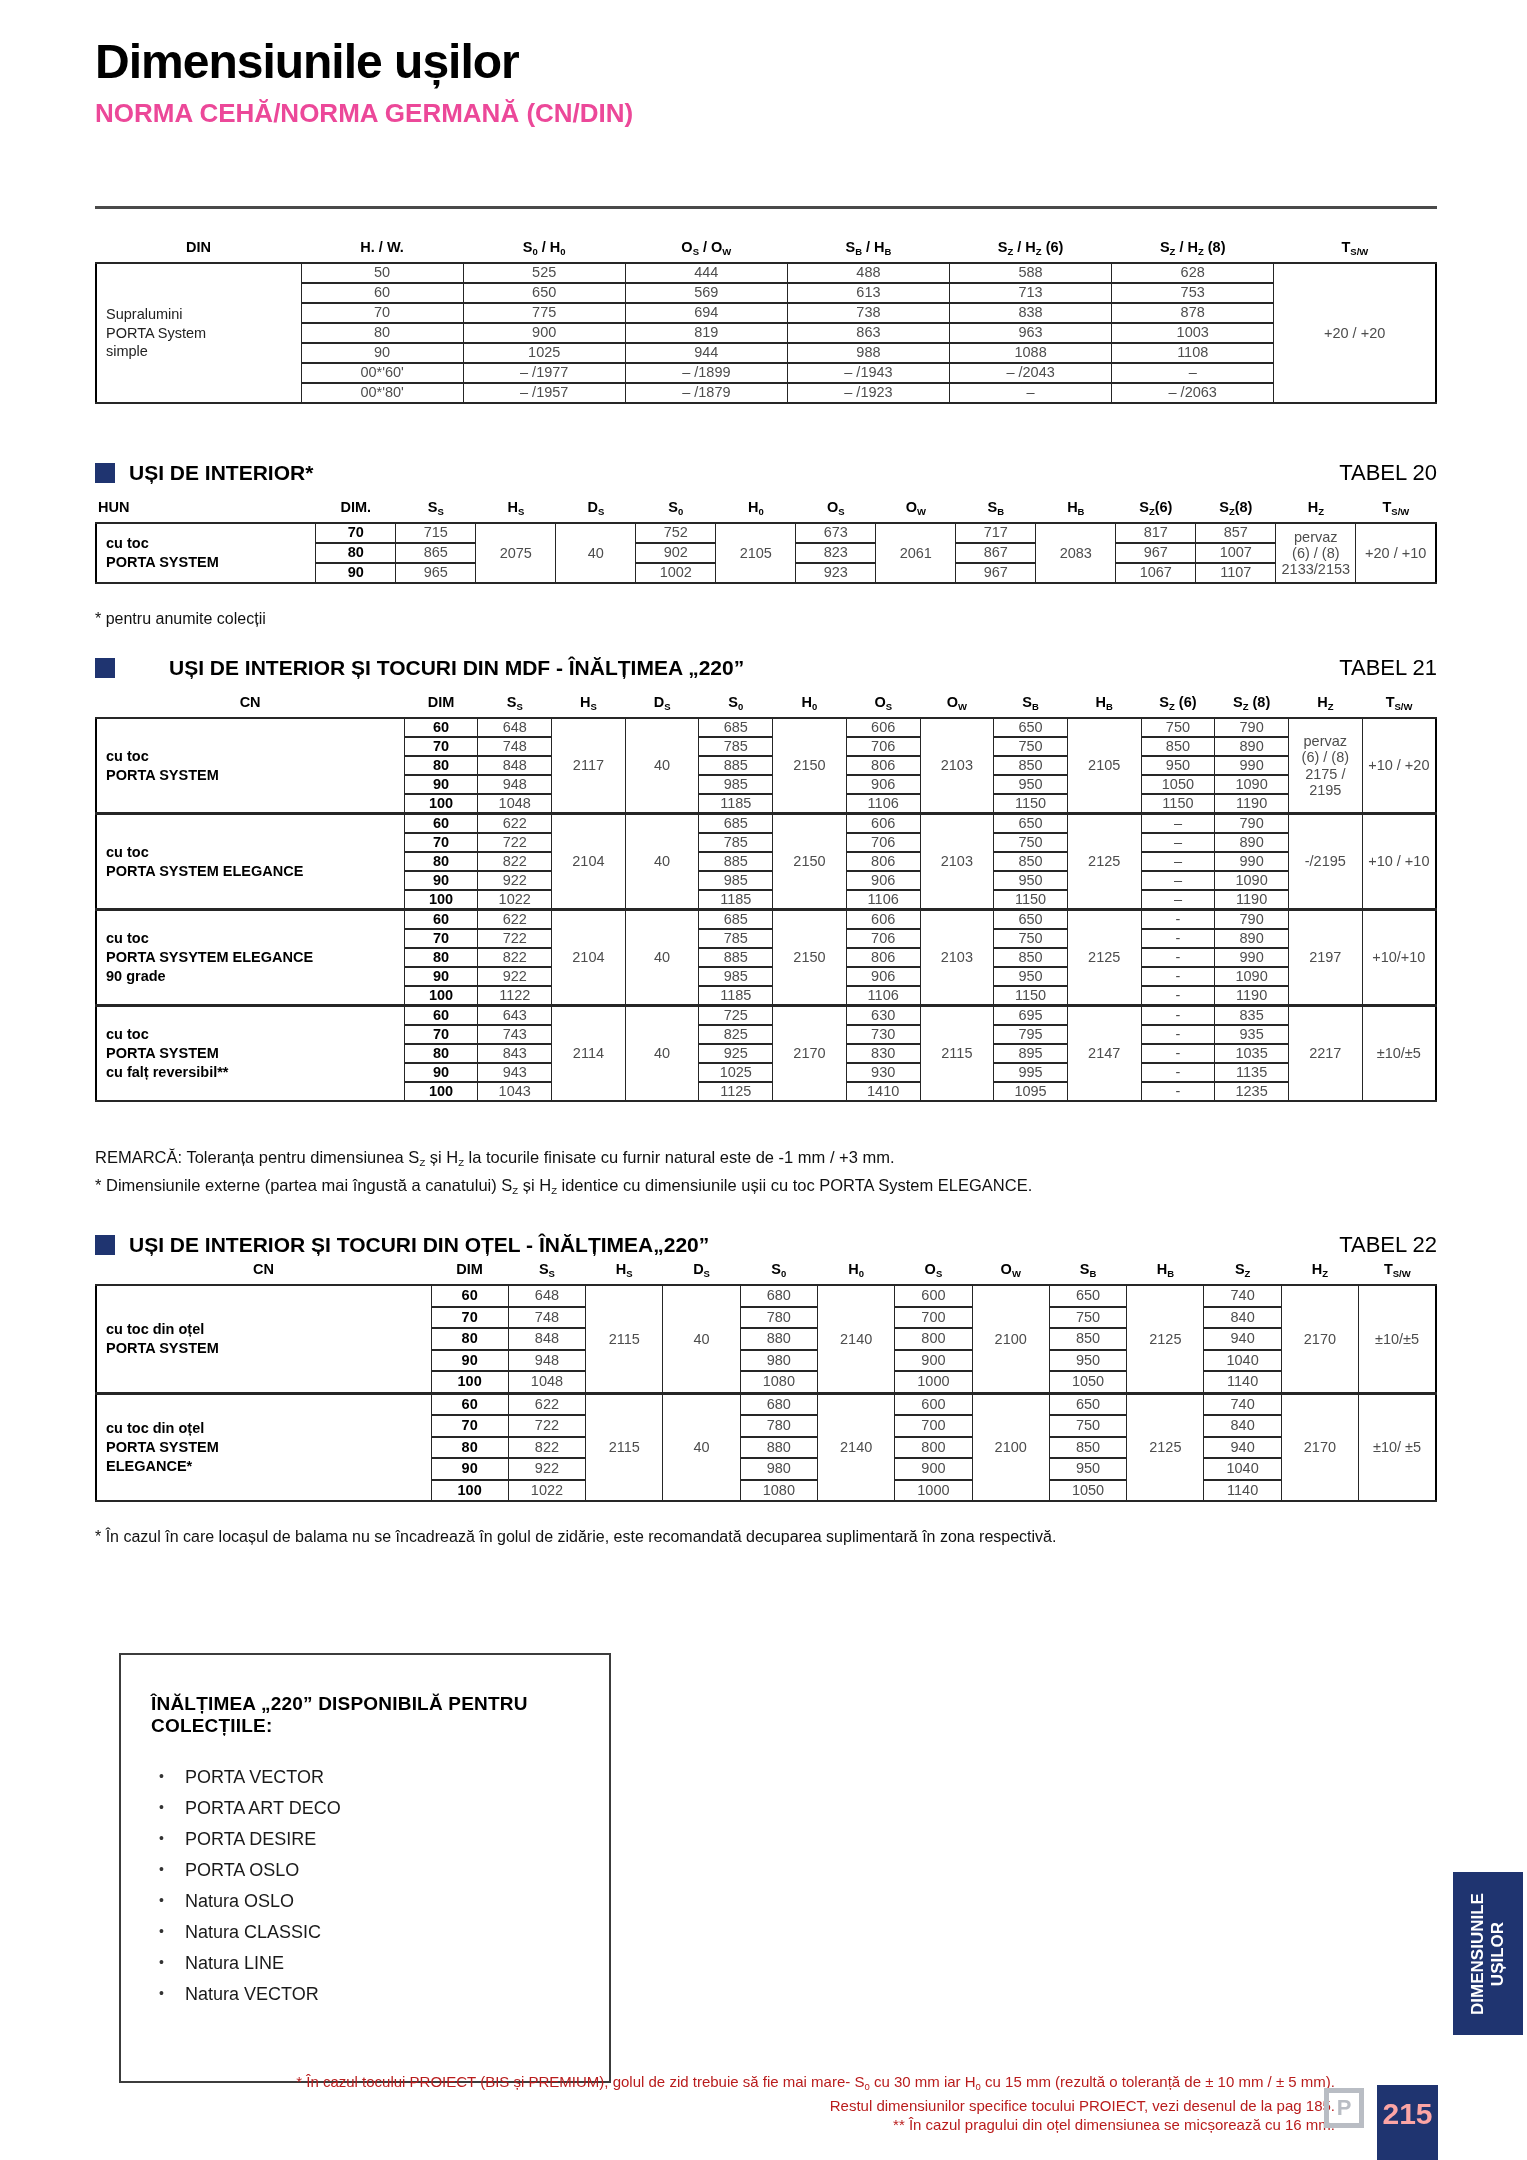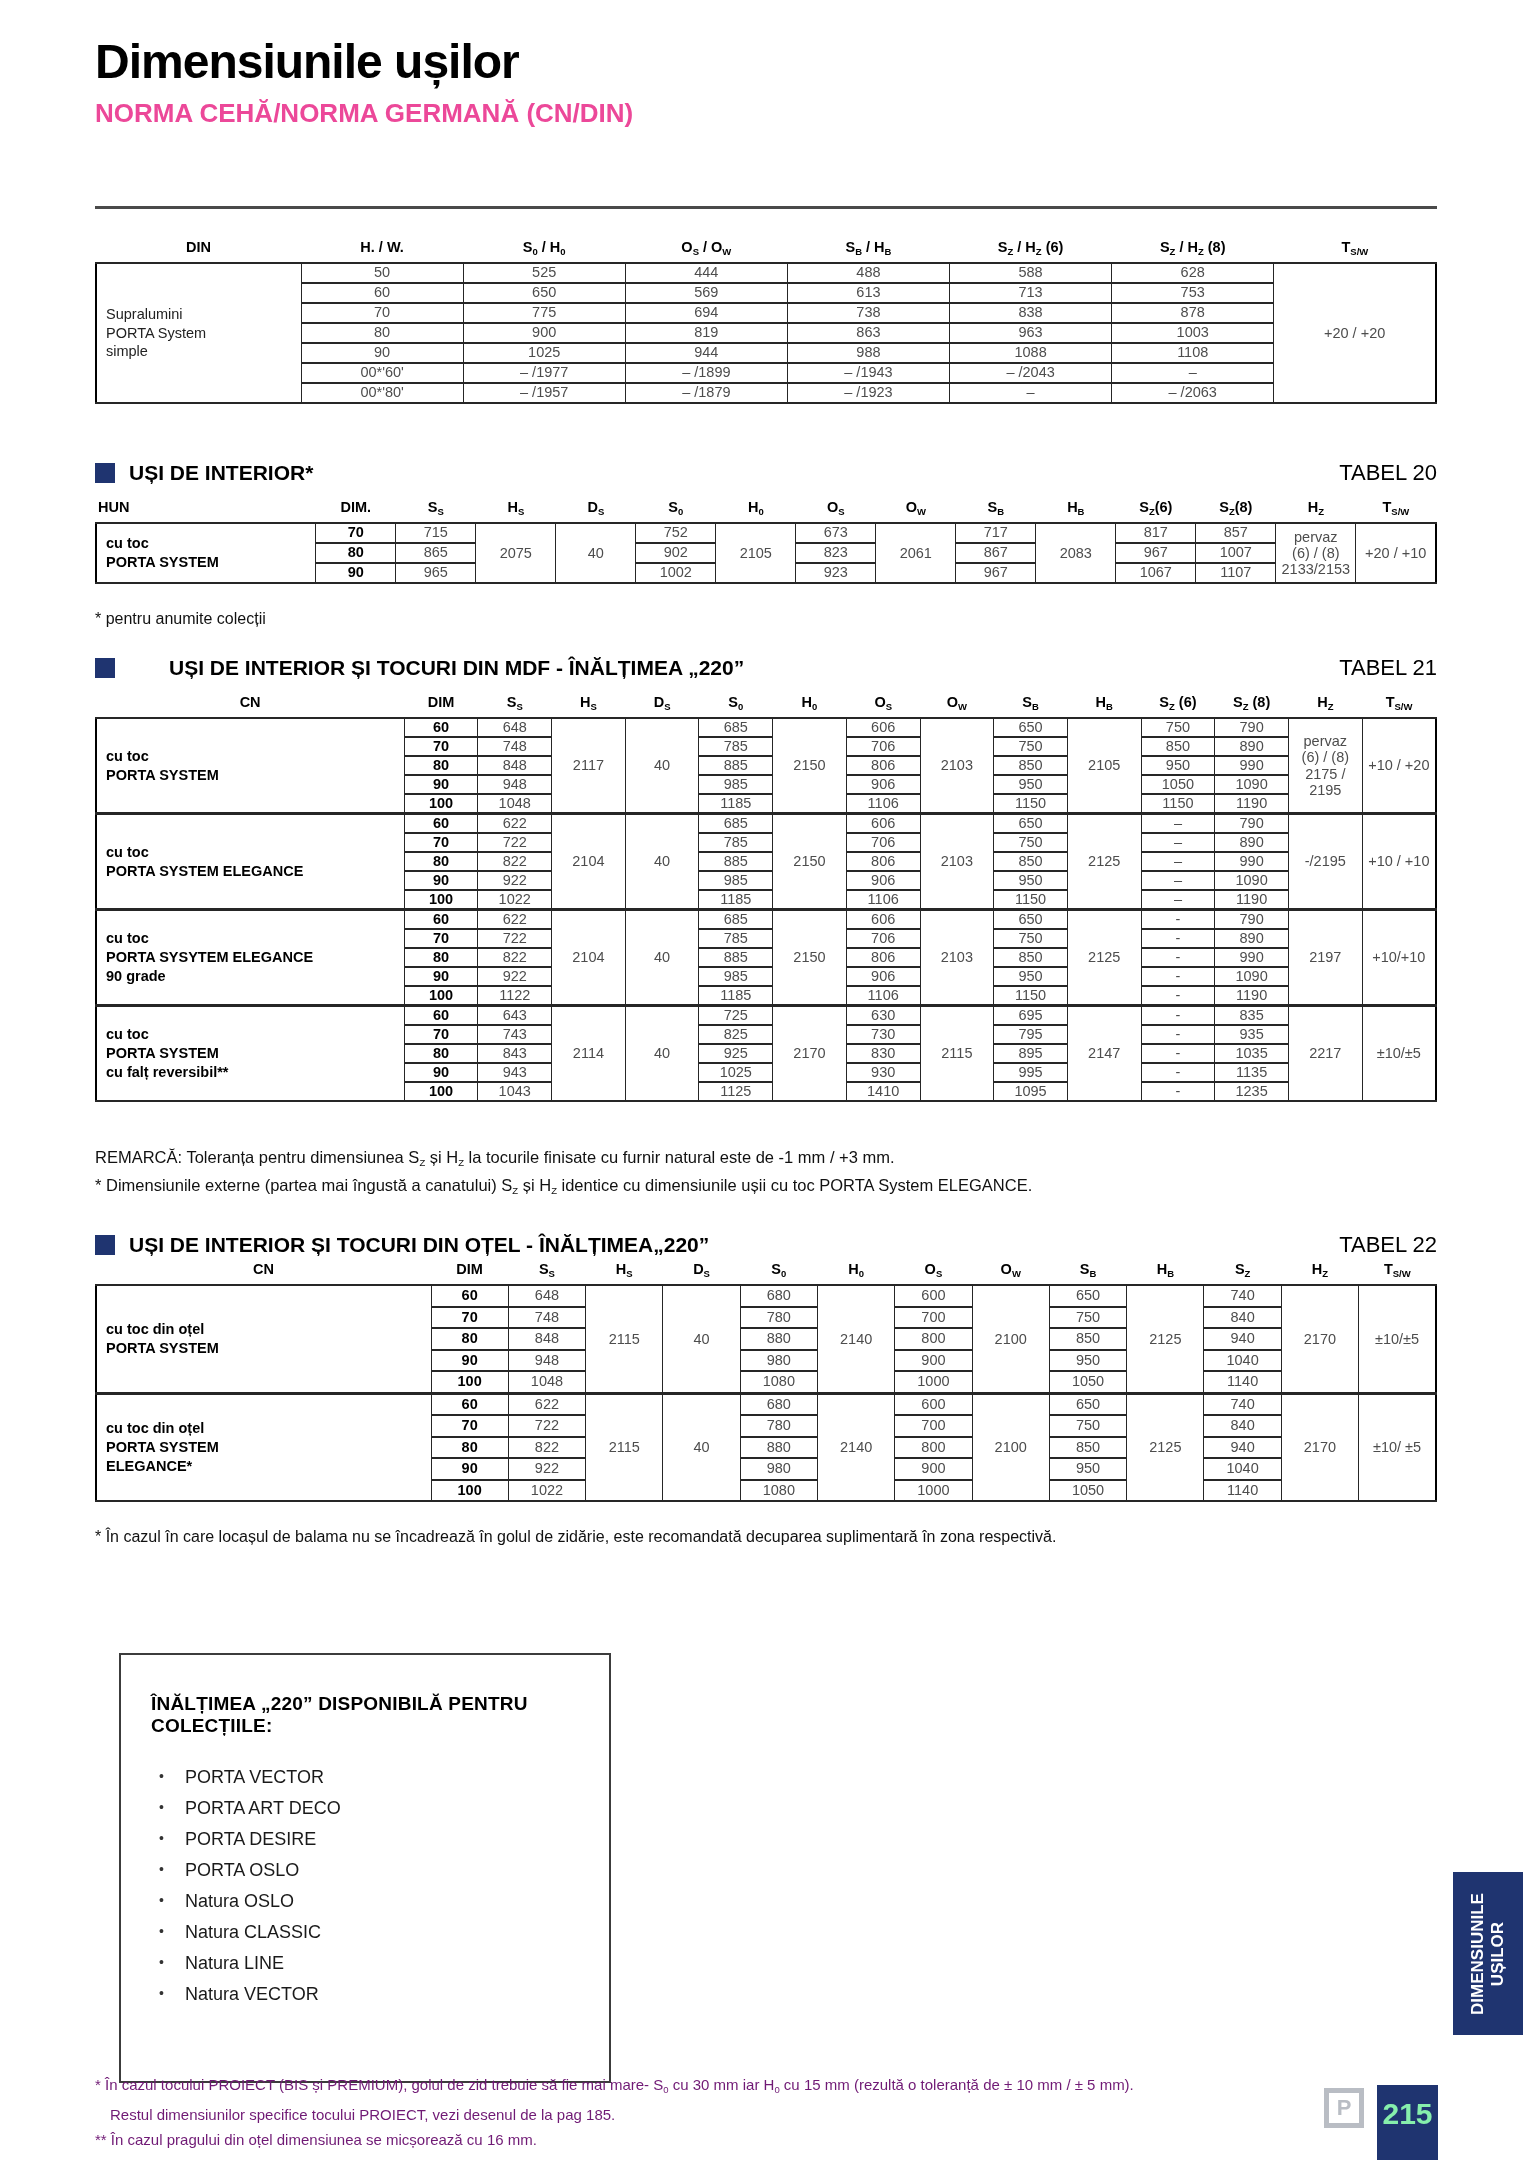--- a/index.html
+++ b/index.html
@@ -32,36 +32,36 @@
   .dtable td.merged{white-space:pre-line;line-height:1.12;}
   .dtable td.b{font-weight:bold;color:#000;}
   .din tbody td,.t20 tbody td{height:18px;}
   .t21 tbody td{height:17px;}
   .t22 tbody td{height:19.5px;}
   .t20 th:first-child{text-align:left;padding-left:2px;}
 
   
   .note{font-size:16px;color:#111;}
   .remarca{font-size:16.5px;line-height:23px;color:#111;}
-  .footer{font-size:15px;line-height:25px;color:#701a75;}
+  .footer{font-size:15px;line-height:19px;color:#b91c1c;text-align:right;}
   .footer .ind{padding-left:15px;}
   .note sub,.remarca sub,.footer sub{font-size:9.5px;vertical-align:-3px;}
 
   
   .colbox{left:119px;top:1653px;width:492px;height:430px;border:2px solid #3c3c3c;box-sizing:border-box;}
   .colbox .cb-title{margin:38px 0 0 30px;font-size:19px;font-weight:bold;color:#000;letter-spacing:0.2px;}
   .colbox ul{margin:30px 0 0 34px;padding:0;list-style:none;}
   .colbox li{font-size:18px;color:#1a1a1a;margin-bottom:10px;position:relative;padding-left:30px;}
   .colbox li::before{content:"•";position:absolute;left:4px;top:1px;font-size:14px;color:#333;}
 
   
   .side-tab{left:1453px;top:1872px;width:70px;height:163px;}
   .side-tab .txt{position:absolute;top:50%;left:50%;transform:translate(-50%,-50%) rotate(-90deg);
                  color:#fff;font-weight:bold;font-size:17px;line-height:20px;text-align:center;white-space:nowrap;}
-  .page-num{left:1377px;top:2085px;width:61px;height:75px;color:#86efac;font-size:30px;font-weight:bold;
+  .page-num{left:1377px;top:2085px;width:61px;height:75px;color:#fca5a5;font-size:30px;font-weight:bold;
             text-align:center;padding-top:12px;box-sizing:border-box;}
   .plogo{left:1324px;top:2088px;width:40px;height:40px;border:5px solid #b9bdc4;color:#b9bdc4;
          font-weight:bold;font-size:22px;display:flex;align-items:center;justify-content:center;box-sizing:border-box;}
 </style>
 </head>
 <body>
 
 <div class="page">
 
   <div class="abs h1">Dimensiunile ușilor</div>

